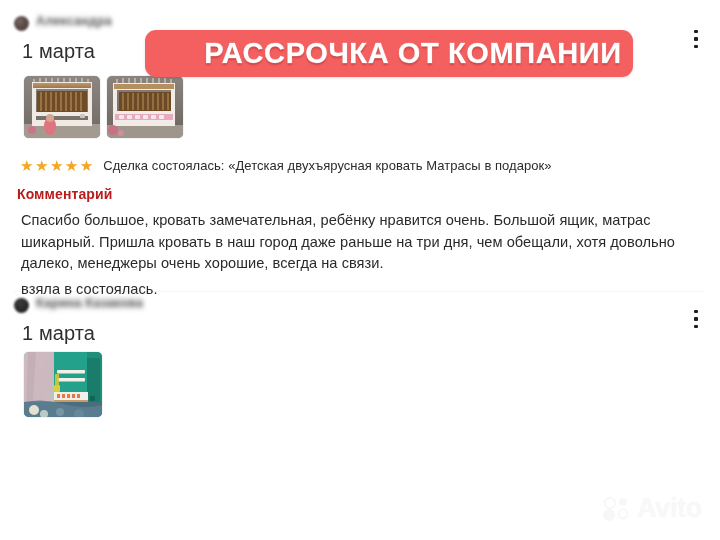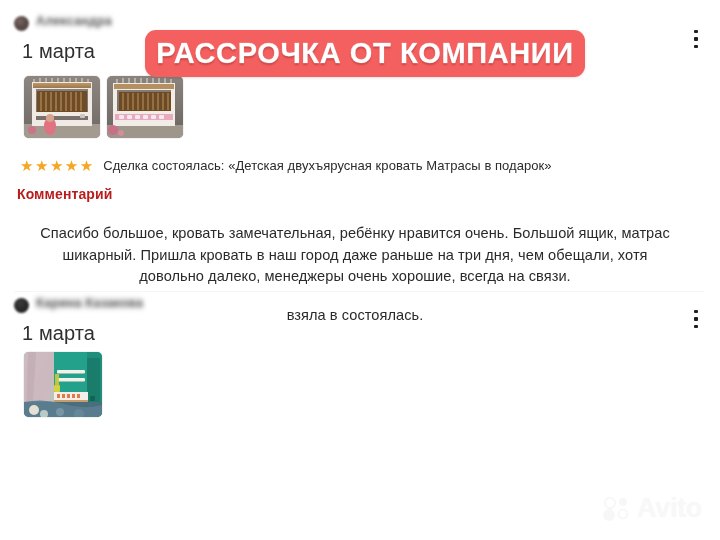--- a/index.html
+++ b/index.html
@@ -173,36 +173,37 @@
   .comment-body {
     position: absolute;
     left: 17px;
     width: 676px;
     font-size: 14.6px;
     line-height: 21.5px;
     color: #2a2a2a;
     letter-spacing: .05px;
   }
   #review-0 .comment-body { top: 192px; }
-  .comment-body p { margin: 17px; text-align: center; }
+  .comment-body p { margin: 4px; }
 
   
   .promo-banner {
     position: absolute;
     left: 145px;
     top: 30px;
     width: 440px;
     height: 47px;
     background: #f4605f;
     border-radius: 11px;
     display: flex;
     align-items: center;
     justify-content: center;
     box-shadow: 0 1px 3px rgba(0,0,0,.12);
     z-index: 5;
+    padding-left: 48px;
   }
   .promo-banner-text {
     font-family: "Liberation Sans", "DejaVu Sans", sans-serif;
     font-size: 29px;
     font-weight: 700;
     color: #ffffff;
     letter-spacing: .6px;
     white-space: nowrap;
     text-shadow:
       0 2px 2px rgba(120,20,20,.35),

